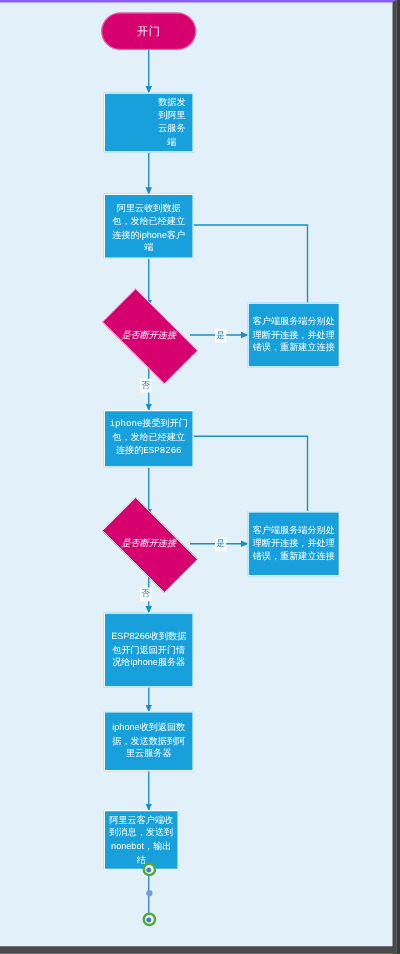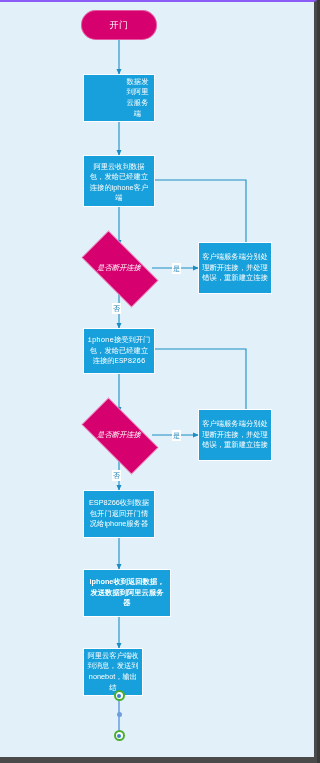--- a/index.html
+++ b/index.html
@@ -190,25 +190,25 @@
 
   <div class="decision-wrap" style="left:70px; top:407px; width:98px; height:52px;">
     <div class="dshape"></div>
     <div class="dlabel">是否断开连接</div>
   </div>
 
   <div class="node process" style="left:198px; top:407px; width:74px; height:52px;">
     <span class="txt">客户端服务端分别处理断开连接，并处理错误，重新建立连接</span>
   </div>
 
-  <div class="node process" style="left:83px; top:488px; width:72px; height:48px;">
+  <div class="node process" style="left:83px; top:488px; width:72px; height:60px;">
     <span class="txt">ESP8266收到数据包开门返回开门情况给iphone服务器</span>
   </div>
 
-  <div class="node process" style="left:83px; top:567px; width:88px; height:48px;font-weight:bold;">
+  <div class="node process" style="left:83px; top:567px; width:72px; height:48px;">
     <span class="txt">iphone收到返回数据，发送数据到阿里云服务器</span>
   </div>
 
   <div class="node process" style="left:83px; top:646px; width:60px; height:48px;">
     <span class="txt">阿里云客户端收到消息，发送到nonebot，输出结</span>
   </div>
 
   <div class="node terminator" style="left:81px; top:733px; width:76px; height:26px;margin-top:24px;">
     <span>结束</span>
   </div>

